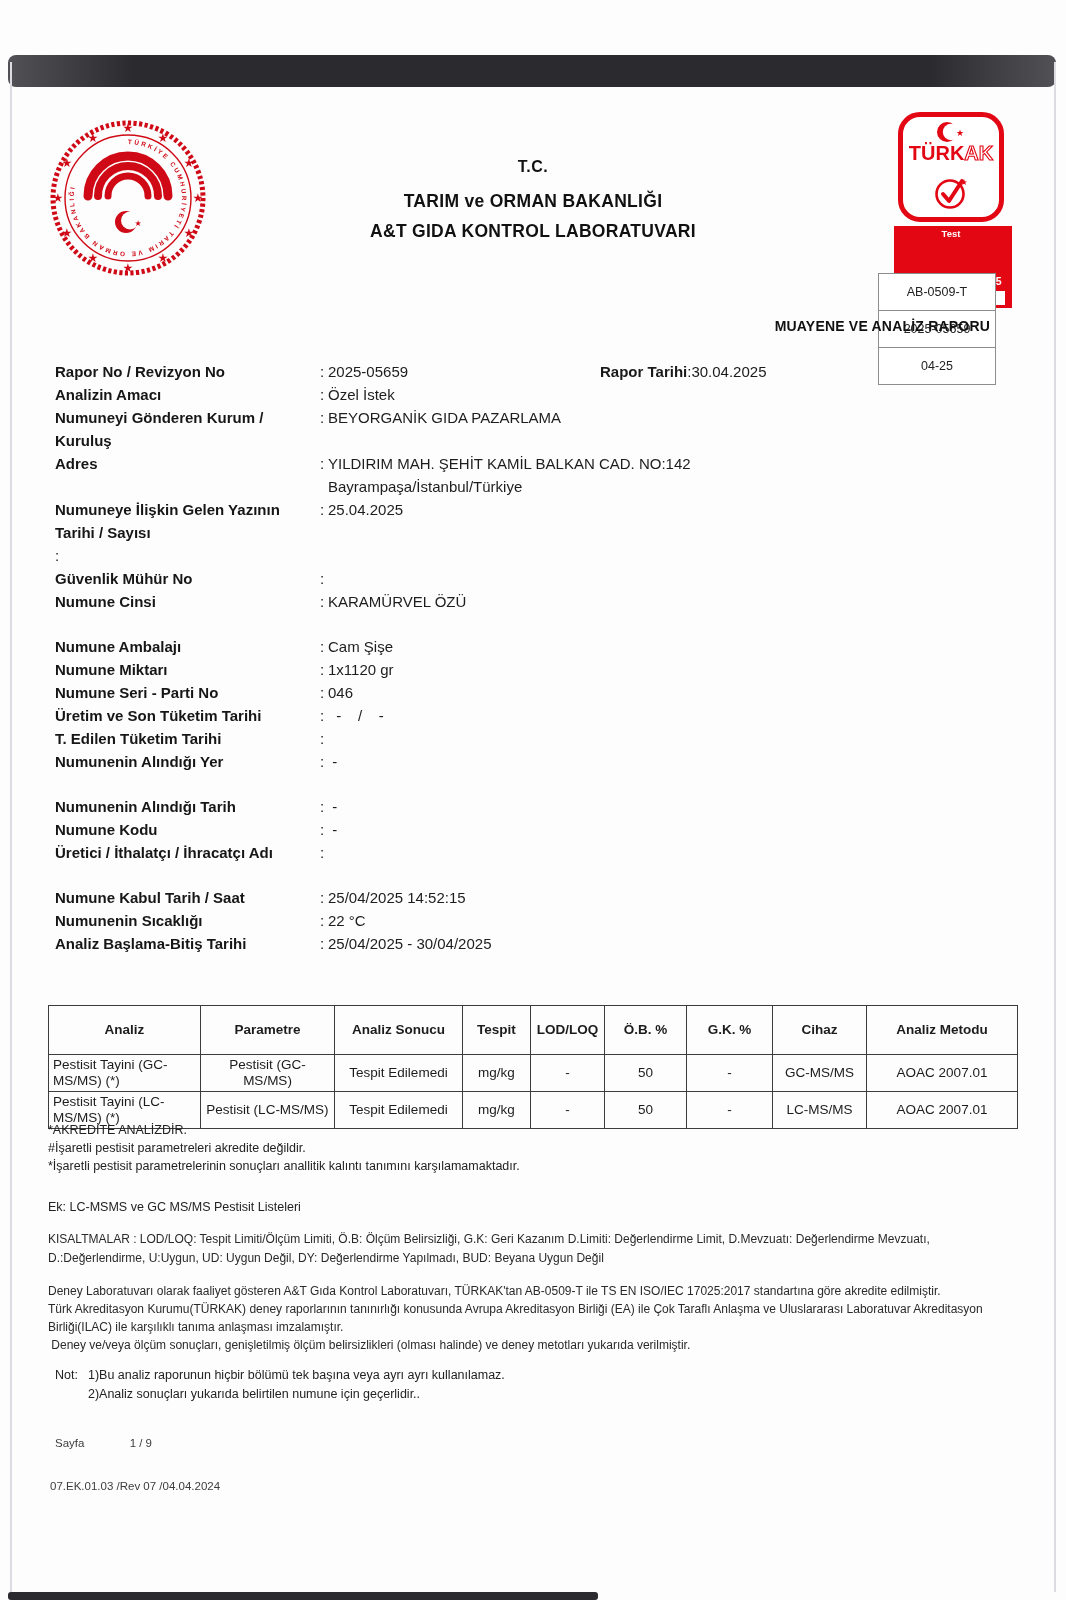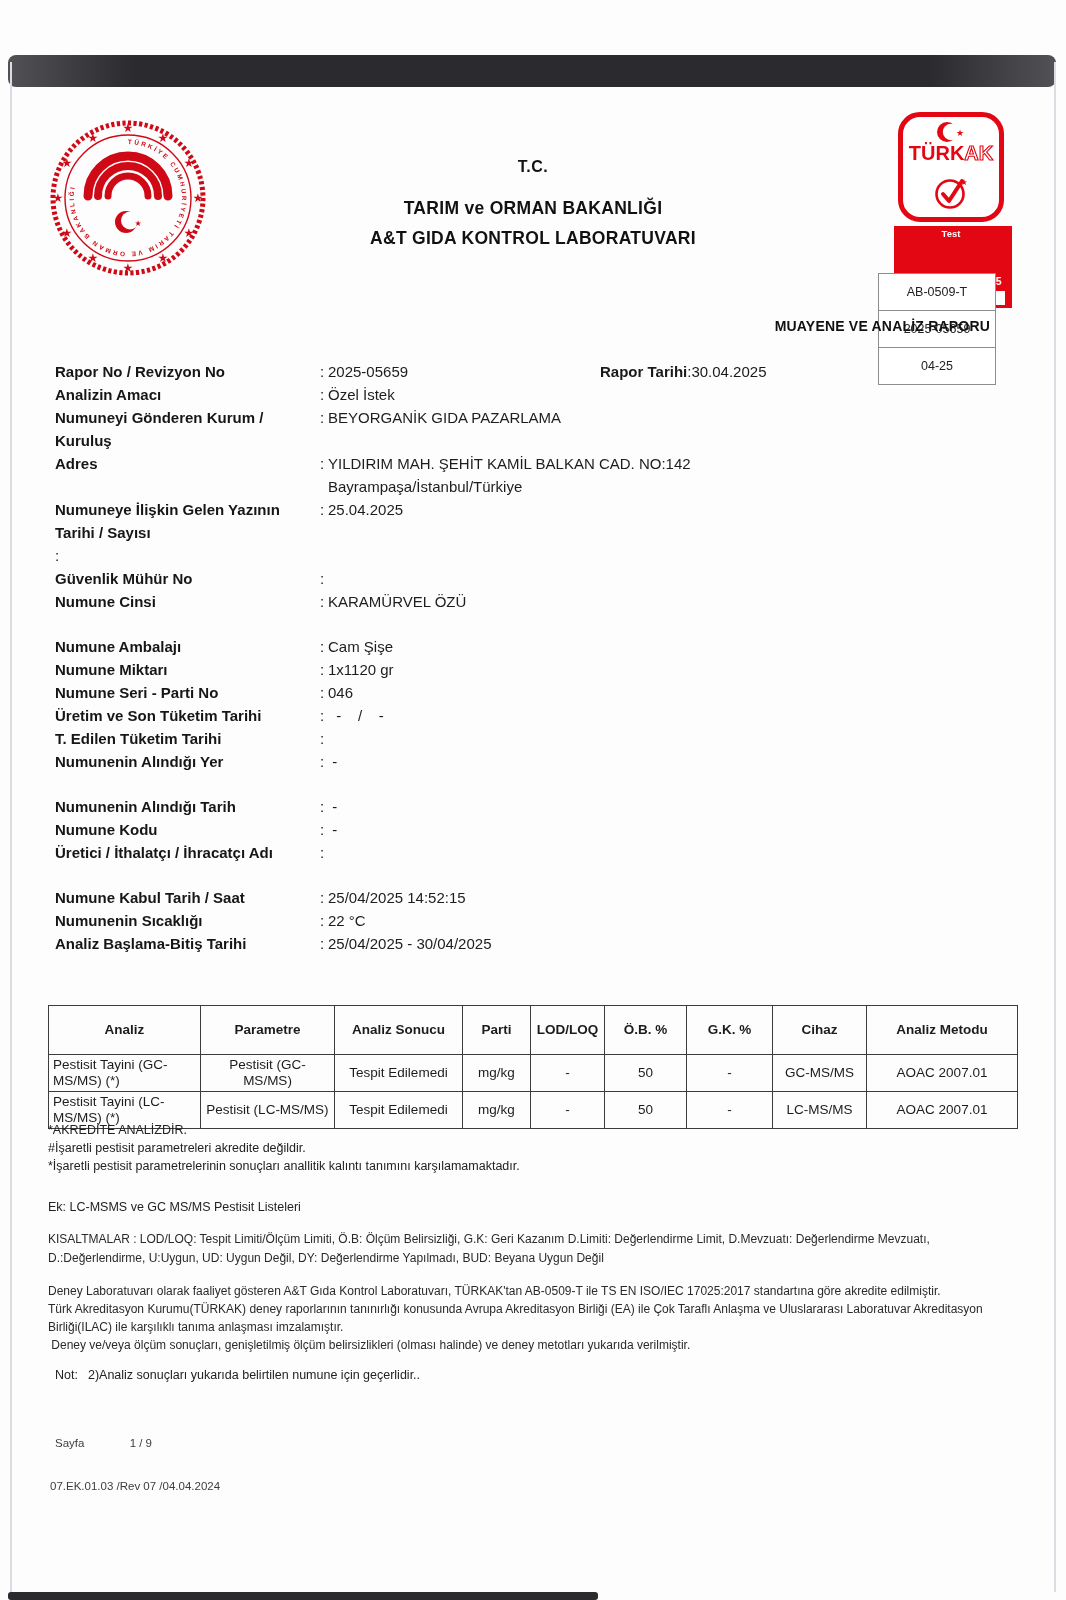--- a/index.html
+++ b/index.html
@@ -11,21 +11,21 @@
   .scan-top{position:absolute;left:8px;top:55px;width:1048px;height:32px;border-radius:8px;
     background:linear-gradient(90deg,#515156,#2b2b2f 12%,#2b2b2f 88%,#515156);}
   .scan-bottom{position:absolute;left:8px;top:1592px;width:590px;height:8px;background:#2b2b2f;border-radius:3px;}
   .scan-edge{position:absolute;top:62px;width:2px;height:1530px;background:#dcdce2;}
   .scan-edge.left{left:10px}.scan-edge.right{left:1054px}
 
   
   .emblem{position:absolute;left:48px;top:112px;}
   .head-center{position:absolute;left:133px;top:158px;width:800px;text-align:center;color:#111;}
   .head-tc{font-size:16px;font-weight:bold;letter-spacing:.5px;}
-  .head-ministry{font-size:17.5px;font-weight:bold;margin-top:22px;letter-spacing:.3px;}
+  .head-ministry{font-size:17.5px;font-weight:bold;margin-top:15px;letter-spacing:.3px;}
   .head-lab{font-size:17.5px;font-weight:bold;margin-top:9px;letter-spacing:.3px;}
   .report-title{position:absolute;left:0;top:318px;width:990px;text-align:right;
     font-size:14px;font-weight:bold;letter-spacing:.2px;color:#111;}
 
   
   .turkak-box{position:absolute;left:898px;top:112px;width:96px;height:100px;
     border:5px solid #e30613;border-radius:22px;background:#fff;text-align:center;}
   .turkak-brand{margin-top:26px;font-size:20px;font-weight:bold;line-height:20px;letter-spacing:0;}
   .turkak-brand .turk{color:#e30613;}
   .turkak-brand .ak{color:#ffffff;-webkit-text-stroke:1.1px #e30613;}
@@ -273,21 +273,21 @@
           <col style="width:82px">
         <col style="width:86px">
           <col style="width:94px">
           <col>
       </colgroup>
       <thead>
           <tr>
             <th>Analiz</th>
             <th>Parametre</th>
             <th>Analiz Sonucu</th>
-            <th>Parti</th>
+            <th>Tespit</th>
             <th>LOD/LOQ</th>
             <th>Ö.B. %</th>
             <th>G.K. %</th>
             <th>Cihaz</th>
             <th>Analiz Metodu</th>
           </tr>
         </thead>
       <tbody>
           <tr>
             <td class="c-left">Pestisit Tayini (GC-MS/MS) (*)</td>
@@ -323,20 +323,21 @@
   <div class="ek-line">Ek: LC-MSMS ve GC MS/MS Pestisit Listeleri</div>
   <div class="abbrev">KISALTMALAR : LOD/LOQ: Tespit Limiti/Ölçüm Limiti, Ö.B: Ölçüm Belirsizliği, G.K: Geri Kazanım D.Limiti: Değerlendirme Limit, D.Mevzuatı: Değerlendirme Mevzuatı,
 D.:Değerlendirme, U:Uygun, UD: Uygun Değil, DY: Değerlendirme Yapılmadı, BUD: Beyana Uygun Değil</div>
   <div class="accred">Deney Laboratuvarı olarak faaliyet gösteren A&amp;T Gıda Kontrol Laboratuvarı, TÜRKAK'tan AB-0509-T ile TS EN ISO/IEC 17025:2017 standartına göre akredite edilmiştir.
 Türk Akreditasyon Kurumu(TÜRKAK) deney raporlarının tanınırlığı konusunda Avrupa Akreditasyon Birliği (EA) ile Çok Taraflı Anlaşma ve Uluslararası Laboratuvar Akreditasyon
 Birliği(ILAC) ile karşılıklı tanıma anlaşması imzalamıştır.
  Deney ve/veya ölçüm sonuçları, genişletilmiş ölçüm belirsizlikleri (olması halinde) ve deney metotları yukarıda verilmiştir.</div>
   <div class="note-block">
     <div class="note-label">Not:</div>
     <div>
+        <div>1)Bu analiz raporunun hiçbir bölümü tek başına veya ayrı ayrı kullanılamaz.</div>
         <div>2)Analiz sonuçları yukarıda belirtilen numune için geçerlidir..</div>
       </div>
   </div>
 
   <div class="footer-page">
     <span>Sayfa</span>
     <span class="pv">1 / 9</span>
   </div>
   <div class="footer-code">07.EK.01.03 /Rev 07 /04.04.2024</div>
 

